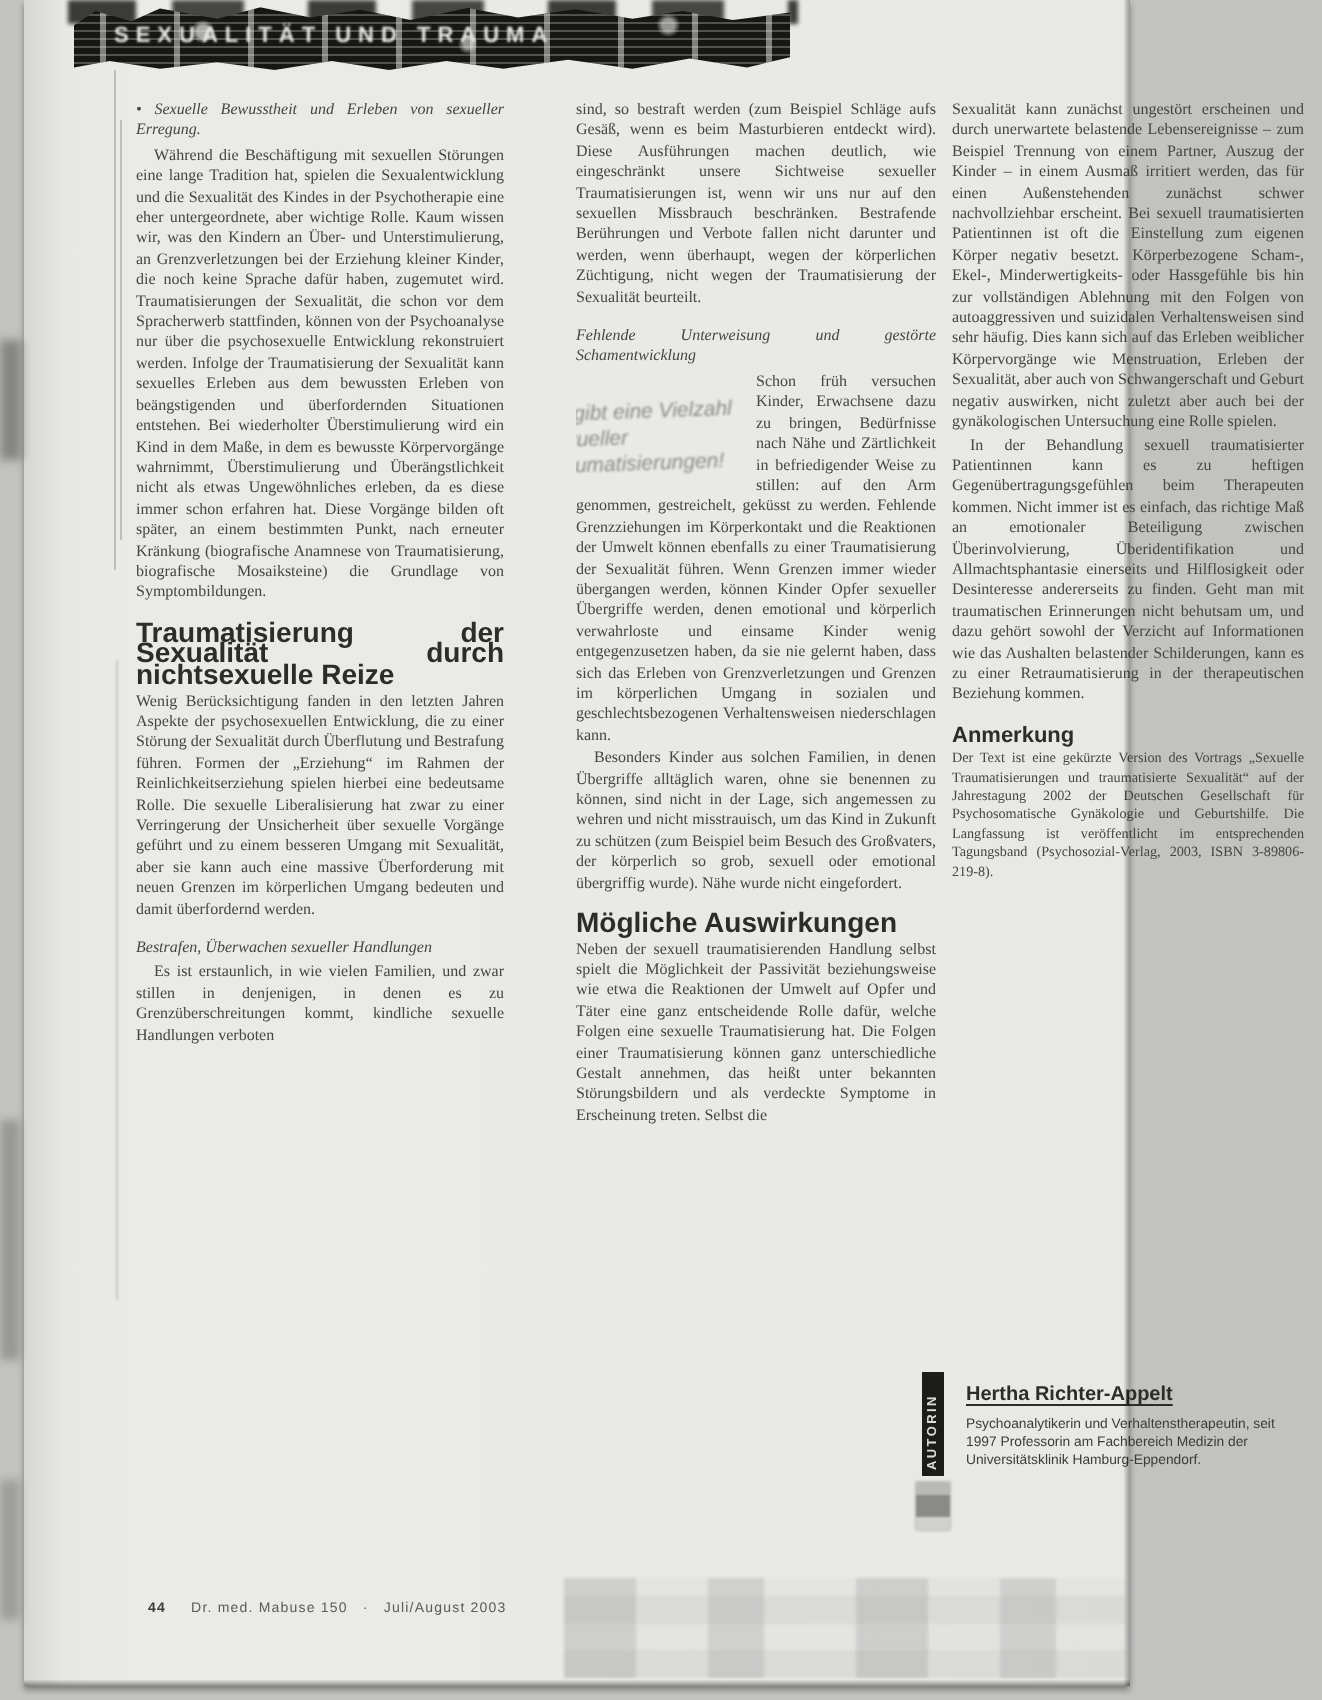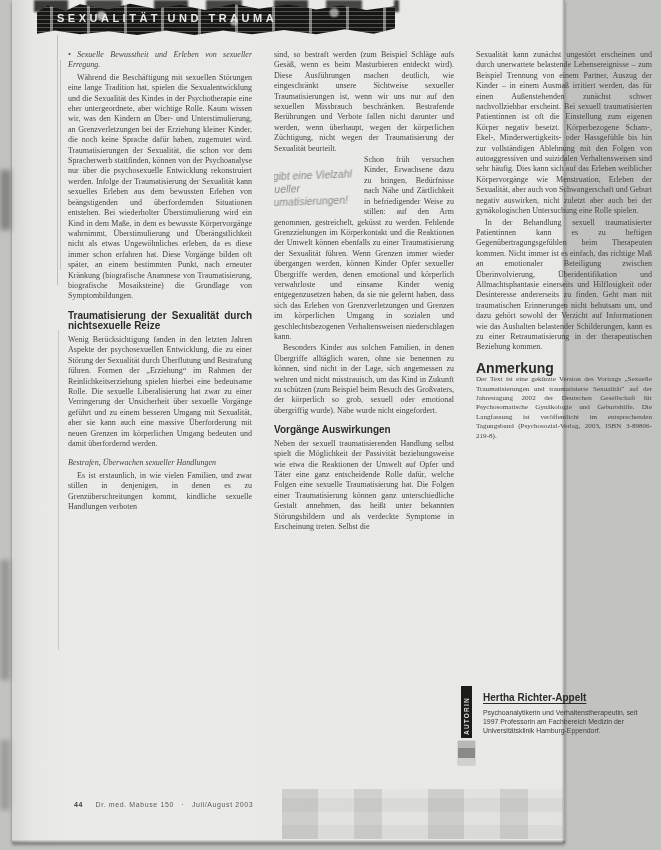--- a/index.html
+++ b/index.html
@@ -60,39 +60,39 @@
       radial-gradient(circle at 55% 60%,rgba(233,233,231,.6) 0 2px,transparent 5px),
       radial-gradient(circle at 83% 30%,rgba(233,233,231,.6) 0 3px,transparent 6px);
   }
   
   .col{
     position:absolute;top:50px;height:748px;overflow:hidden;
     font-size:8px;line-height:10.4px;color:#454542;
     text-align:justify;filter:blur(.32px);
   }
   .col1{left:56px;width:184px;}
-  .col2{left:262px;width:180px;}
+  .col2{left:276px;width:180px;}
   .col3{left:464px;width:176px;}
   .col p{margin:0 0 1px 0;}
   .col p + p{text-indent:9px;}
   .bullet{font-style:italic;margin-bottom:2px !important;}
   h3.colhead{
-    font-family:"Liberation Sans", sans-serif;font-size:10px;line-height:10.6px;
+    font-family:"Liberation Sans", sans-serif;font-size:14px;line-height:10.6px;
     color:#2c2c2a;margin:9px 0 3px 0;
   }
   .subhead{font-style:italic;margin:9px 0 2px 0 !important;text-indent:0 !important;}
   .pullquote{
     float:left;width:98px;margin:14px 8px 6px -16px;
     font-family:"Liberation Sans", sans-serif;font-style:italic;
     font-size:10.5px;line-height:13px;color:#8b8b89;
     transform:rotate(-2deg);text-align:left;filter:blur(.4px);
   }
   .note{margin-top:10px;}
   .note h4{
-    font-family:"Liberation Sans", sans-serif;font-size:14px;color:#2c2c2a;margin:0 0 2px 0;
+    font-family:"Liberation Sans", sans-serif;font-size:11px;color:#2c2c2a;margin:0 0 2px 0;
   }
   .note p{font-size:7.1px;line-height:9.4px;margin:0;}
   
   .authorbox{
     position:absolute;left:446px;top:686px;width:182px;display:flex;gap:8px;
     filter:blur(.3px);
   }
   .author-left{display:flex;flex-direction:column;align-items:center;gap:3px;}
   .author-strip{
     writing-mode:vertical-rl;transform:rotate(180deg);
@@ -138,24 +138,25 @@
     <p class="bullet">• Sexuelle Bewusstheit und Erleben von sexueller Erregung.</p>
     <p>Während die Beschäftigung mit sexuellen Störungen eine lange Tradition hat, spielen die Sexualentwicklung und die Sexualität des Kindes in der Psychotherapie eine eher untergeordnete, aber wichtige Rolle. Kaum wissen wir, was den Kindern an Über- und Unterstimulierung, an Grenzverletzungen bei der Erziehung kleiner Kinder, die noch keine Sprache dafür haben, zugemutet wird. Traumatisierungen der Sexualität, die schon vor dem Spracherwerb stattfinden, können von der Psychoanalyse nur über die psychosexuelle Entwicklung rekonstruiert werden. Infolge der Traumatisierung der Sexualität kann sexuelles Erleben aus dem bewussten Erleben von beängstigenden und überfordernden Situationen entstehen. Bei wiederholter Überstimulierung wird ein Kind in dem Maße, in dem es bewusste Körpervorgänge wahrnimmt, Überstimulierung und Überängstlichkeit nicht als etwas Ungewöhnliches erleben, da es diese immer schon erfahren hat. Diese Vorgänge bilden oft später, an einem bestimmten Punkt, nach erneuter Kränkung (biografische Anamnese von Traumatisierung, biografische Mosaiksteine) die Grundlage von Symptombildungen.</p>
     <h3 class="colhead">Traumatisierung der Sexualität durch nichtsexuelle Reize</h3>
     <p>Wenig Berücksichtigung fanden in den letzten Jahren Aspekte der psychosexuellen Entwicklung, die zu einer Störung der Sexualität durch Überflutung und Bestrafung führen. Formen der „Erziehung“ im Rahmen der Reinlichkeitserziehung spielen hierbei eine bedeutsame Rolle. Die sexuelle Liberalisierung hat zwar zu einer Verringerung der Unsicherheit über sexuelle Vorgänge geführt und zu einem besseren Umgang mit Sexualität, aber sie kann auch eine massive Überforderung mit neuen Grenzen im körperlichen Umgang bedeuten und damit überfordernd werden.</p>
     <p class="subhead">Bestrafen, Überwachen sexueller Handlungen</p>
     <p>Es ist erstaunlich, in wie vielen Familien, und zwar stillen in denjenigen, in denen es zu Grenzüberschreitungen kommt, kindliche sexuelle Handlungen verboten</p>
   </div>
 
   <div class="col col2">
     <p>sind, so bestraft werden (zum Beispiel Schläge aufs Gesäß, wenn es beim Masturbieren entdeckt wird). Diese Ausführungen machen deutlich, wie eingeschränkt unsere Sichtweise sexueller Traumatisierungen ist, wenn wir uns nur auf den sexuellen Missbrauch beschränken. Bestrafende Berührungen und Verbote fallen nicht darunter und werden, wenn überhaupt, wegen der körperlichen Züchtigung, nicht wegen der Traumatisierung der Sexualität beurteilt.</p>
+    <p class="subhead">Fehlende Unterweisung und gestörte Schamentwicklung</p>
     <div class="pullquote">Es gibt eine Vielzahl sexueller Traumatisierungen!</div>
     <p>Schon früh versuchen Kinder, Erwachsene dazu zu bringen, Bedürfnisse nach Nähe und Zärtlichkeit in befriedigender Weise zu stillen: auf den Arm genommen, gestreichelt, geküsst zu werden. Fehlende Grenzziehungen im Körperkontakt und die Reaktionen der Umwelt können ebenfalls zu einer Traumatisierung der Sexualität führen. Wenn Grenzen immer wieder übergangen werden, können Kinder Opfer sexueller Übergriffe werden, denen emotional und körperlich verwahrloste und einsame Kinder wenig entgegenzusetzen haben, da sie nie gelernt haben, dass sich das Erleben von Grenzverletzungen und Grenzen im körperlichen Umgang in sozialen und geschlechtsbezogenen Verhaltensweisen niederschlagen kann.</p>
     <p>Besonders Kinder aus solchen Familien, in denen Übergriffe alltäglich waren, ohne sie benennen zu können, sind nicht in der Lage, sich angemessen zu wehren und nicht misstrauisch, um das Kind in Zukunft zu schützen (zum Beispiel beim Besuch des Großvaters, der körperlich so grob, sexuell oder emotional übergriffig wurde). Nähe wurde nicht eingefordert.</p>
-    <h3 class="colhead">Vorgänge Auswirkungen</h3>
+    <h3 class="colhead">Mögliche Auswirkungen</h3>
     <p>Neben der sexuell traumatisierenden Handlung selbst spielt die Möglichkeit der Passivität beziehungsweise wie etwa die Reaktionen der Umwelt auf Opfer und Täter eine ganz entscheidende Rolle dafür, welche Folgen eine sexuelle Traumatisierung hat. Die Folgen einer Traumatisierung können ganz unterschiedliche Gestalt annehmen, das heißt unter bekannten Störungsbildern und als verdeckte Symptome in Erscheinung treten. Selbst die</p>
   </div>
 
   <div class="col col3">
     <p>Sexualität kann zunächst ungestört erscheinen und durch unerwartete belastende Lebensereignisse – zum Beispiel Trennung von einem Partner, Auszug der Kinder – in einem Ausmaß irritiert werden, das für einen Außenstehenden zunächst schwer nachvollziehbar erscheint. Bei sexuell traumatisierten Patientinnen ist oft die Einstellung zum eigenen Körper negativ besetzt. Körperbezogene Scham-, Ekel-, Minderwertigkeits- oder Hassgefühle bis hin zur vollständigen Ablehnung mit den Folgen von autoaggressiven und suizidalen Verhaltensweisen sind sehr häufig. Dies kann sich auf das Erleben weiblicher Körpervorgänge wie Menstruation, Erleben der Sexualität, aber auch von Schwangerschaft und Geburt negativ auswirken, nicht zuletzt aber auch bei der gynäkologischen Untersuchung eine Rolle spielen.</p>
     <p>In der Behandlung sexuell traumatisierter Patientinnen kann es zu heftigen Gegenübertragungsgefühlen beim Therapeuten kommen. Nicht immer ist es einfach, das richtige Maß an emotionaler Beteiligung zwischen Überinvolvierung, Überidentifikation und Allmachtsphantasie einerseits und Hilflosigkeit oder Desinteresse andererseits zu finden. Geht man mit traumatischen Erinnerungen nicht behutsam um, und dazu gehört sowohl der Verzicht auf Informationen wie das Aushalten belastender Schilderungen, kann es zu einer Retraumatisierung in der therapeutischen Beziehung kommen.</p>
     <div class="note">
       <h4>Anmerkung</h4>
       <p>Der Text ist eine gekürzte Version des Vortrags „Sexuelle Traumatisierungen und traumatisierte Sexualität“ auf der Jahrestagung 2002 der Deutschen Gesellschaft für Psychosomatische Gynäkologie und Geburtshilfe. Die Langfassung ist veröffentlicht im entsprechenden Tagungsband (Psychosozial-Verlag, 2003, ISBN 3-89806-219-8).</p>
     </div>

